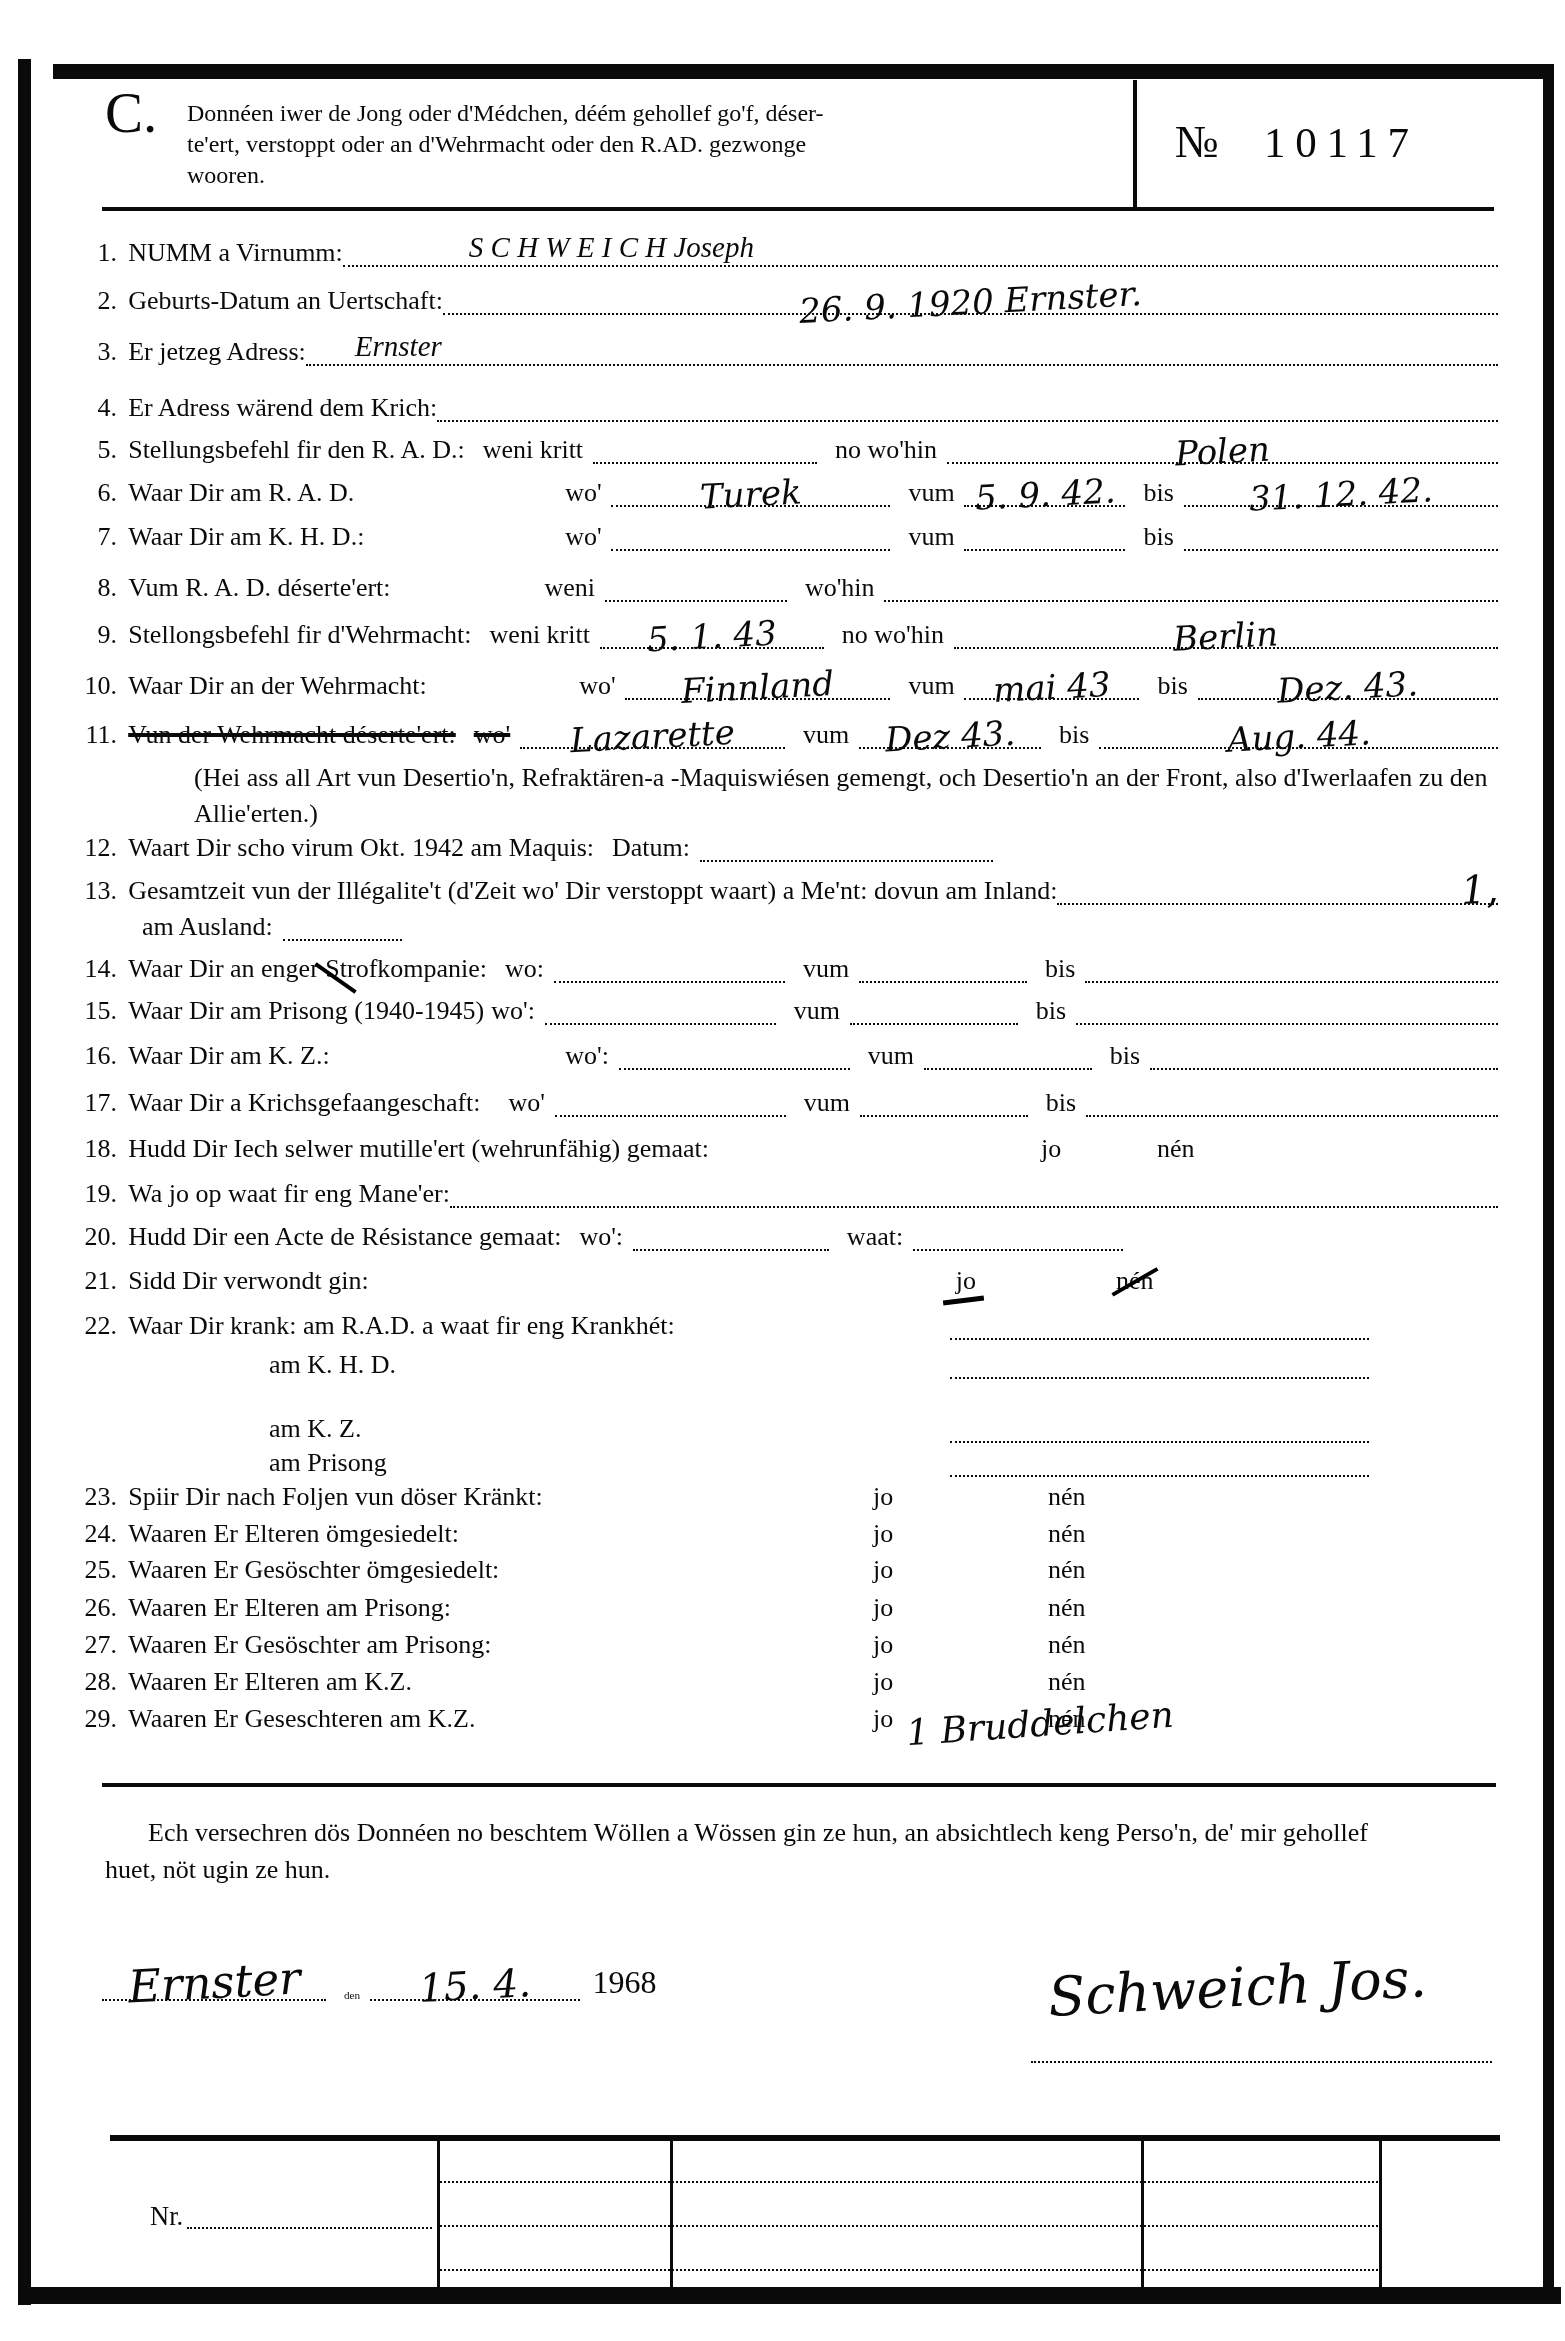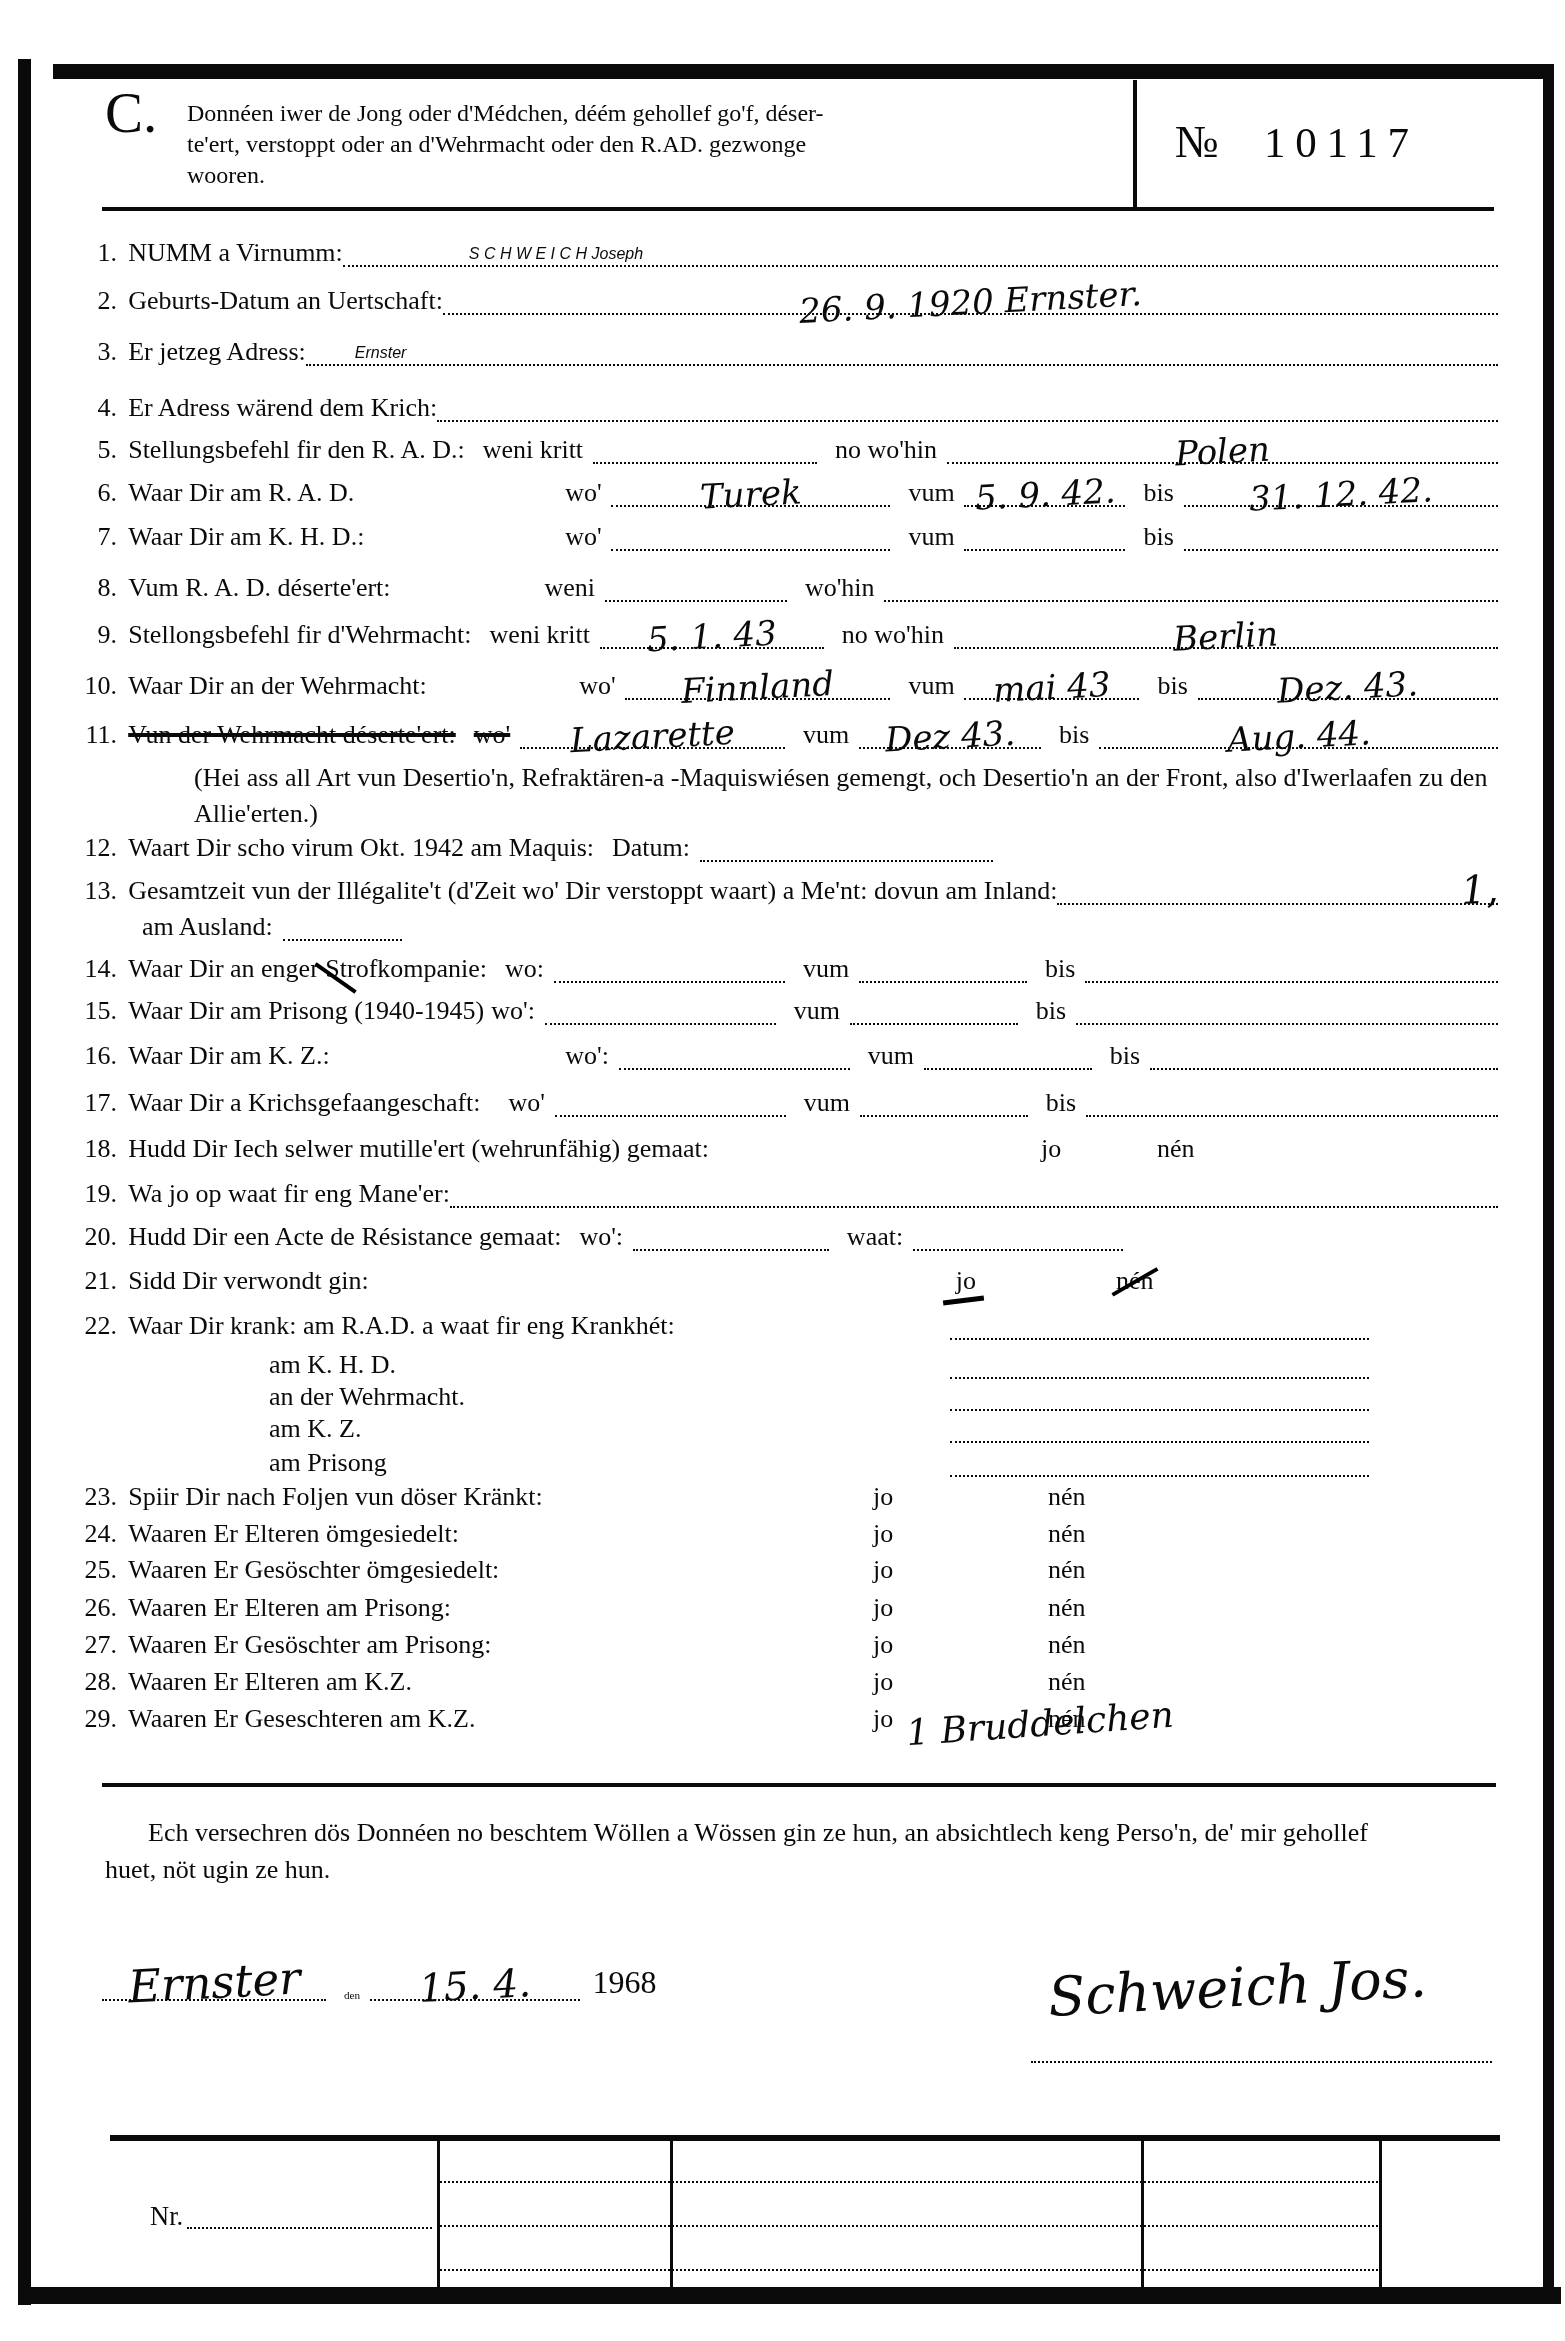--- a/index.html
+++ b/index.html
@@ -27,21 +27,21 @@
        display:flex;align-items:flex-end;justify-content:center;}
   .dot.left{justify-content:flex-start;}
   .dot.right{justify-content:flex-end;}
   .grow{flex:1 1 auto;}
   .sp{flex:1 1 auto;}
   .spf{flex:none;}
   .min600{min-width:419px;}
   .min620{min-width:433px;}
   .hand{font-family:"DejaVu Serif",serif;font-style:italic;font-size:34px;line-height:.9;
         white-space:nowrap;transform:rotate(-3deg);margin-bottom:-4.2px;}
-  .typed{font-family:Liberation Sans, sans-serif;font-size:16px;line-height:1;
+  .typed{font-family:Liberation Serif, serif;font-size:29px;line-height:1;
          white-space:nowrap;margin-bottom:3.5px;}
   .strike{text-decoration:line-through;text-decoration-thickness:4.2px;}
   .jn{position:absolute;bottom:0;}
   .u-hand{position:relative;}
   .u-hand::after{content:"";position:absolute;left:-12.6px;right:-8.4px;bottom:-8.4px;
                  border-top:5.6px solid #000;transform:rotate(-7deg);}
   .x-hand{position:relative;}
   .x-hand::after{content:"";position:absolute;left:-7px;right:-7px;top:50%;
                  border-top:4.2px solid #000;transform:rotate(-30deg);}
   .tickmark{position:absolute;left:28px;bottom:-41px;width:49px;border-top:4.2px solid #000;
@@ -313,26 +313,20 @@
     <span class="dot" style="width:419px"></span>
     <span class="spf" style="width:129px"></span>
   </div>
 
   <div class="row" style="top:1343px;left:269px">
     <span class="lbl">am K. H. D.</span>
     <span class="sp"></span>
     <span class="dot" style="width:419px"></span>
     <span class="spf" style="width:129px"></span>
   </div>
-  <div class="row" style="top:1375px;left:269px">
-    <span class="lbl">an der Wehrmacht.</span>
-    <span class="sp"></span>
-    <span class="dot" style="width:419px"></span>
-    <span class="spf" style="width:129px"></span>
-  </div>
   <div class="row" style="top:1407px;left:269px">
     <span class="lbl">am K. Z.</span>
     <span class="sp"></span>
     <span class="dot" style="width:419px"></span>
     <span class="spf" style="width:129px"></span>
   </div>
   <div class="row" style="top:1441px;left:269px">
     <span class="lbl">am Prisong</span>
     <span class="sp"></span>
     <span class="dot" style="width:419px"></span>

